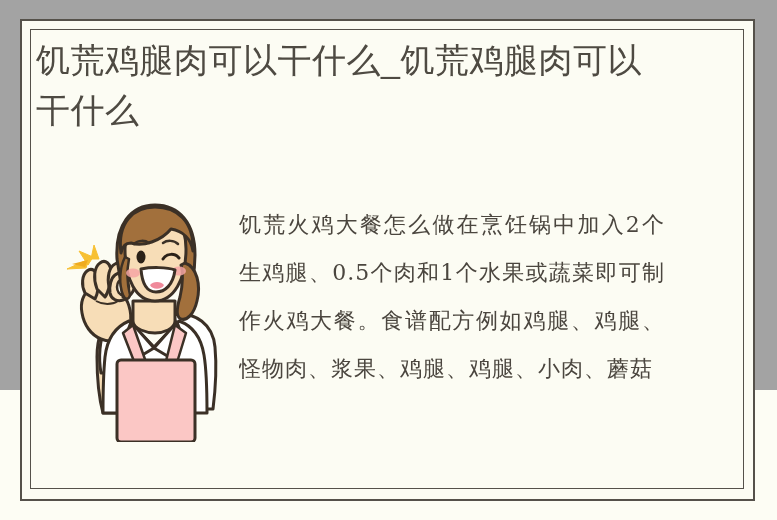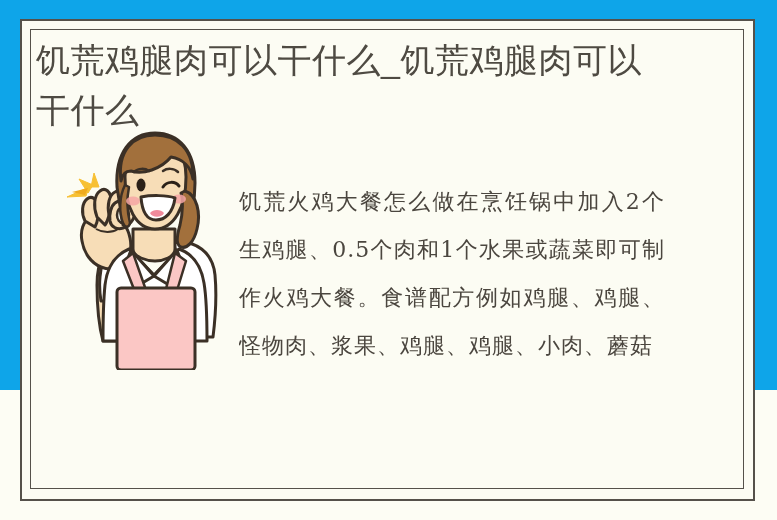--- a/index.html
+++ b/index.html
@@ -13,21 +13,21 @@
     font-family: "Liberation Sans", "DejaVu Sans", sans-serif;
     overflow: hidden;
   }
 
   
   .page {
     position: absolute;
     left: 0; top: 0;
     width: 777px;
     height: 390px;
-    background: #0ea5e9;
+    background: #a3a3a3;
   }
   .frame-outer {
     position: absolute;
     left: 20px;  top: 19px;
     width: 735px; height: 482px;
     border: 2px solid #55514a;
     box-sizing: border-box;
     background: #fcfcf3;
   }
   .frame-inner {
@@ -54,21 +54,21 @@
   }
 
   
   .content {
     position: absolute;
     left: 28px;
     top: 175px;
     right: 28px;
     bottom: 20px;
     display: flex;
-    align-items: flex-end;
+    align-items: flex-start;
   }
 
   
   .illus {
     width: 172px;
     height: 245px;
     flex: 0 0 172px;
     position: relative;
     margin-left: 27px;
     margin-top: 22px;

